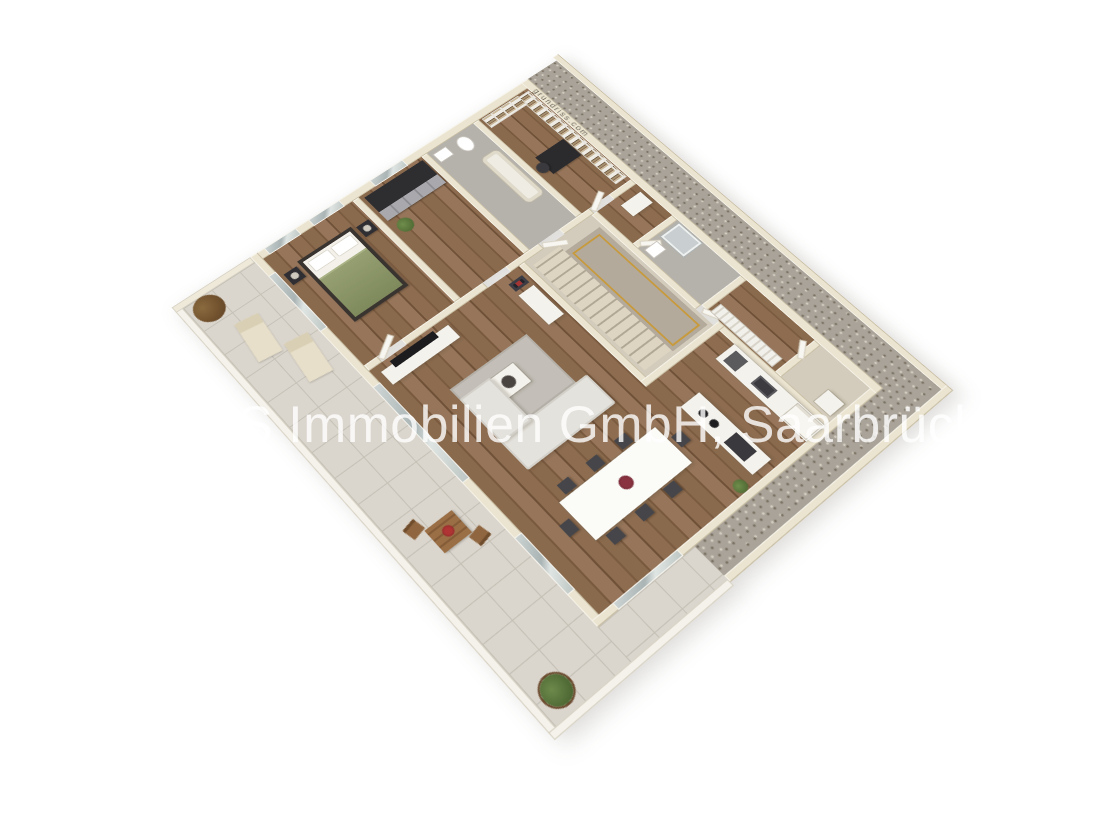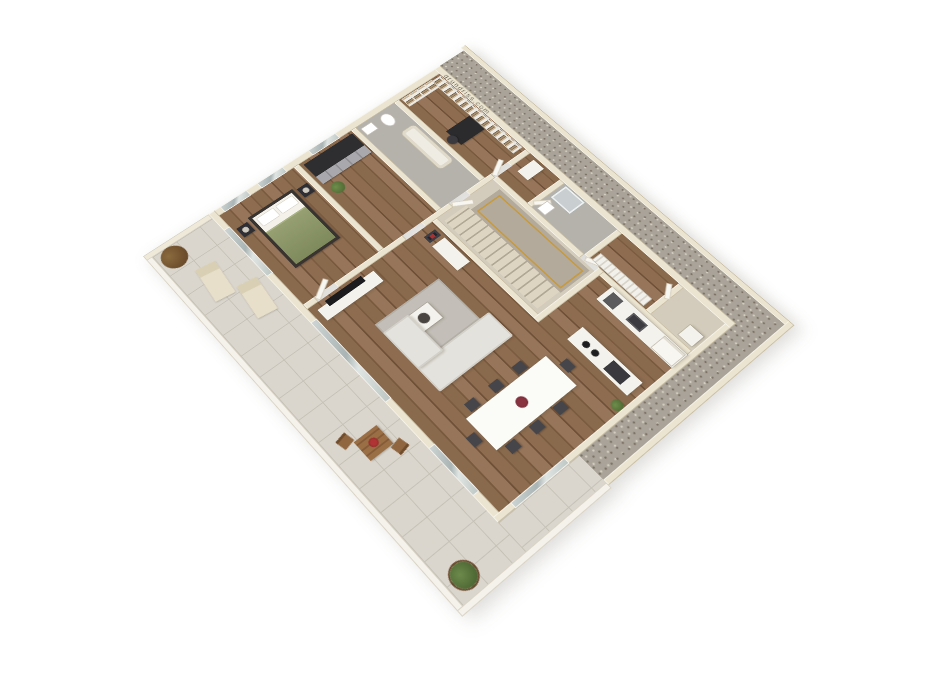--- a/index.html
+++ b/index.html
@@ -179,13 +179,14 @@
     <div style="left:313px;top:428px;width:9px;height:9px;border-radius:50%;background:#1e1e20;"></div>
     <div class="whitefurn" style="left:370px;top:384px;width:26px;height:116px;"></div>
     <div style="left:374px;top:390px;width:18px;height:16px;background:#5b5b5e;"></div>
     <div style="left:376px;top:424px;width:14px;height:22px;background:#3c3c40;box-shadow:inset 0 0 0 2px #5a5a5e;"></div>
     <div style="left:372px;top:468px;width:22px;height:30px;background:#f8f6f1;box-shadow:0 0 0 1px #c9c4b8,inset -3px 0 0 #e2deD4;"></div>
     <div class="plant" style="left:282px;top:486px;width:14px;height:14px;background:radial-gradient(circle at 40% 40%,#6f8d4c,#46602c);"></div>
 
     <div class="brandtext" style="left:470px;top:22px;">grundriss.com</div>
   </div>
 
+  <div class="watermark" style="left:145px;top:330px;">LBS Immobilien GmbH, Saarbrücken ©</div>
 </div>
 
 </body></html>

